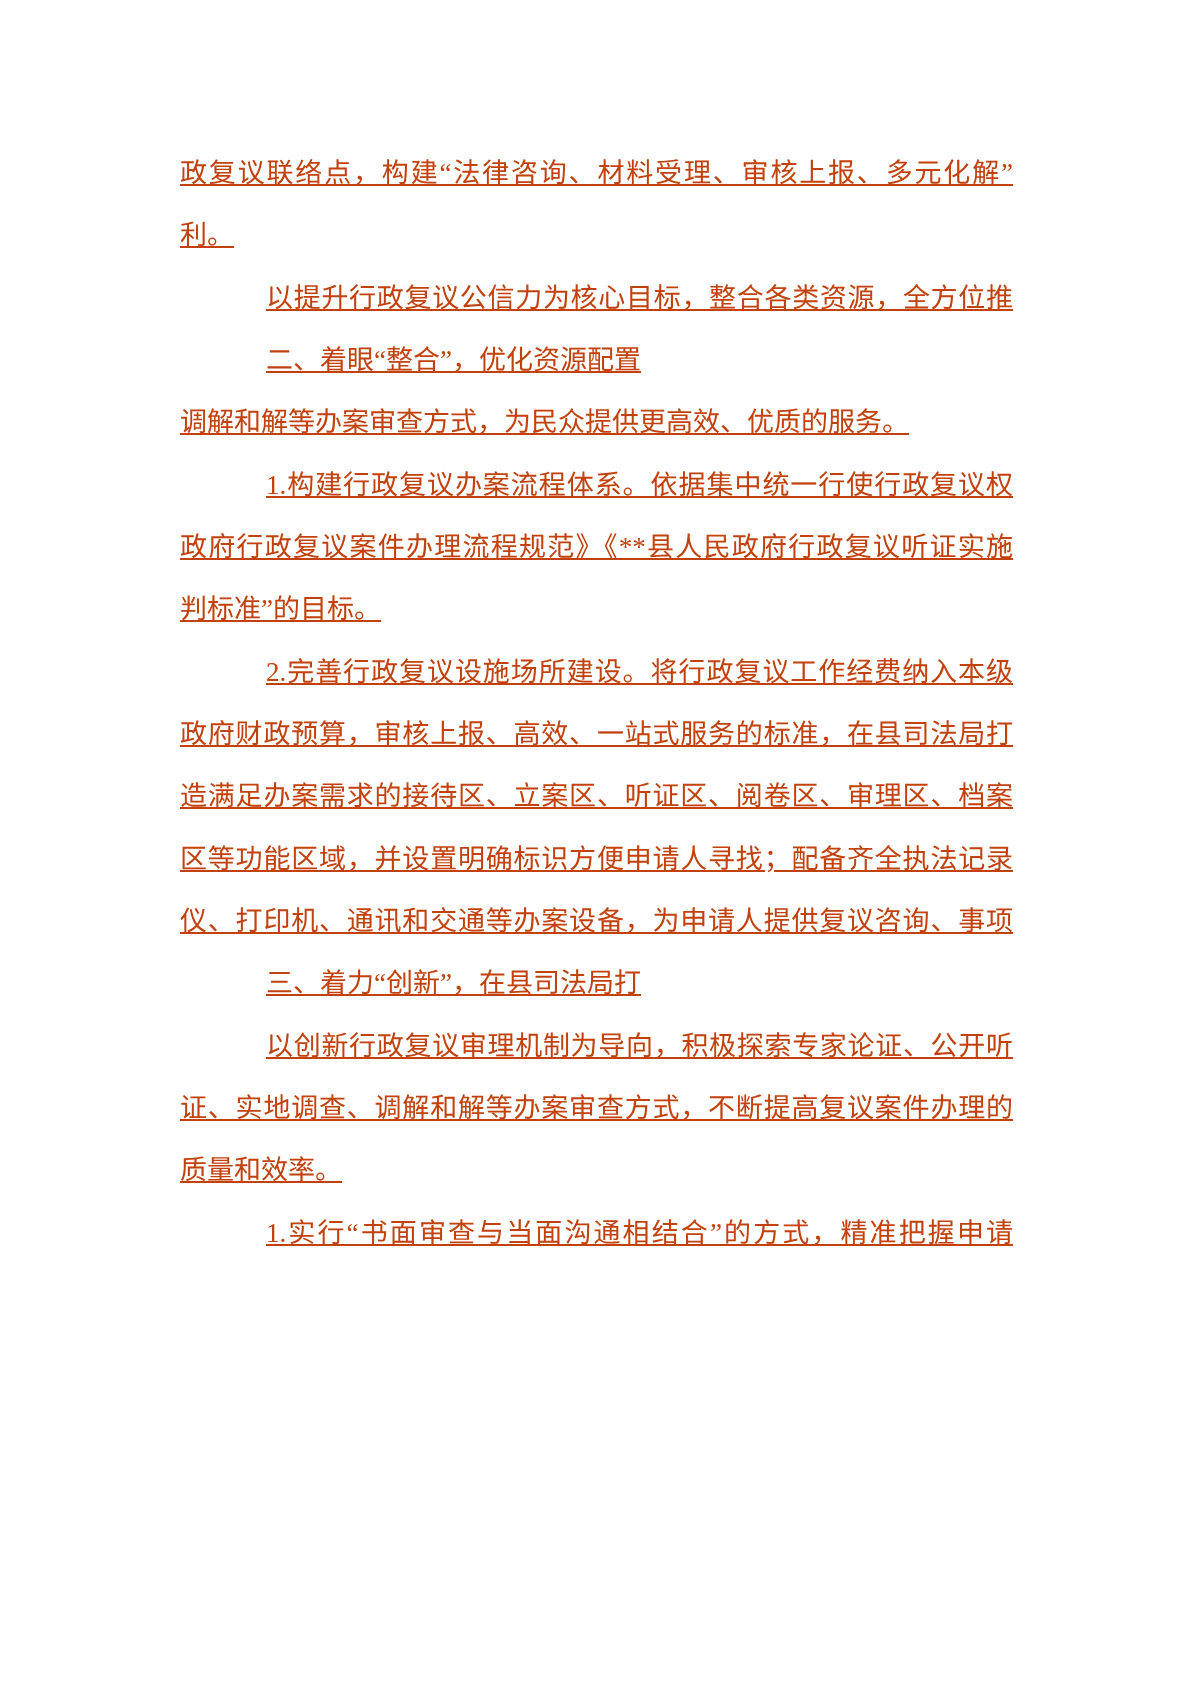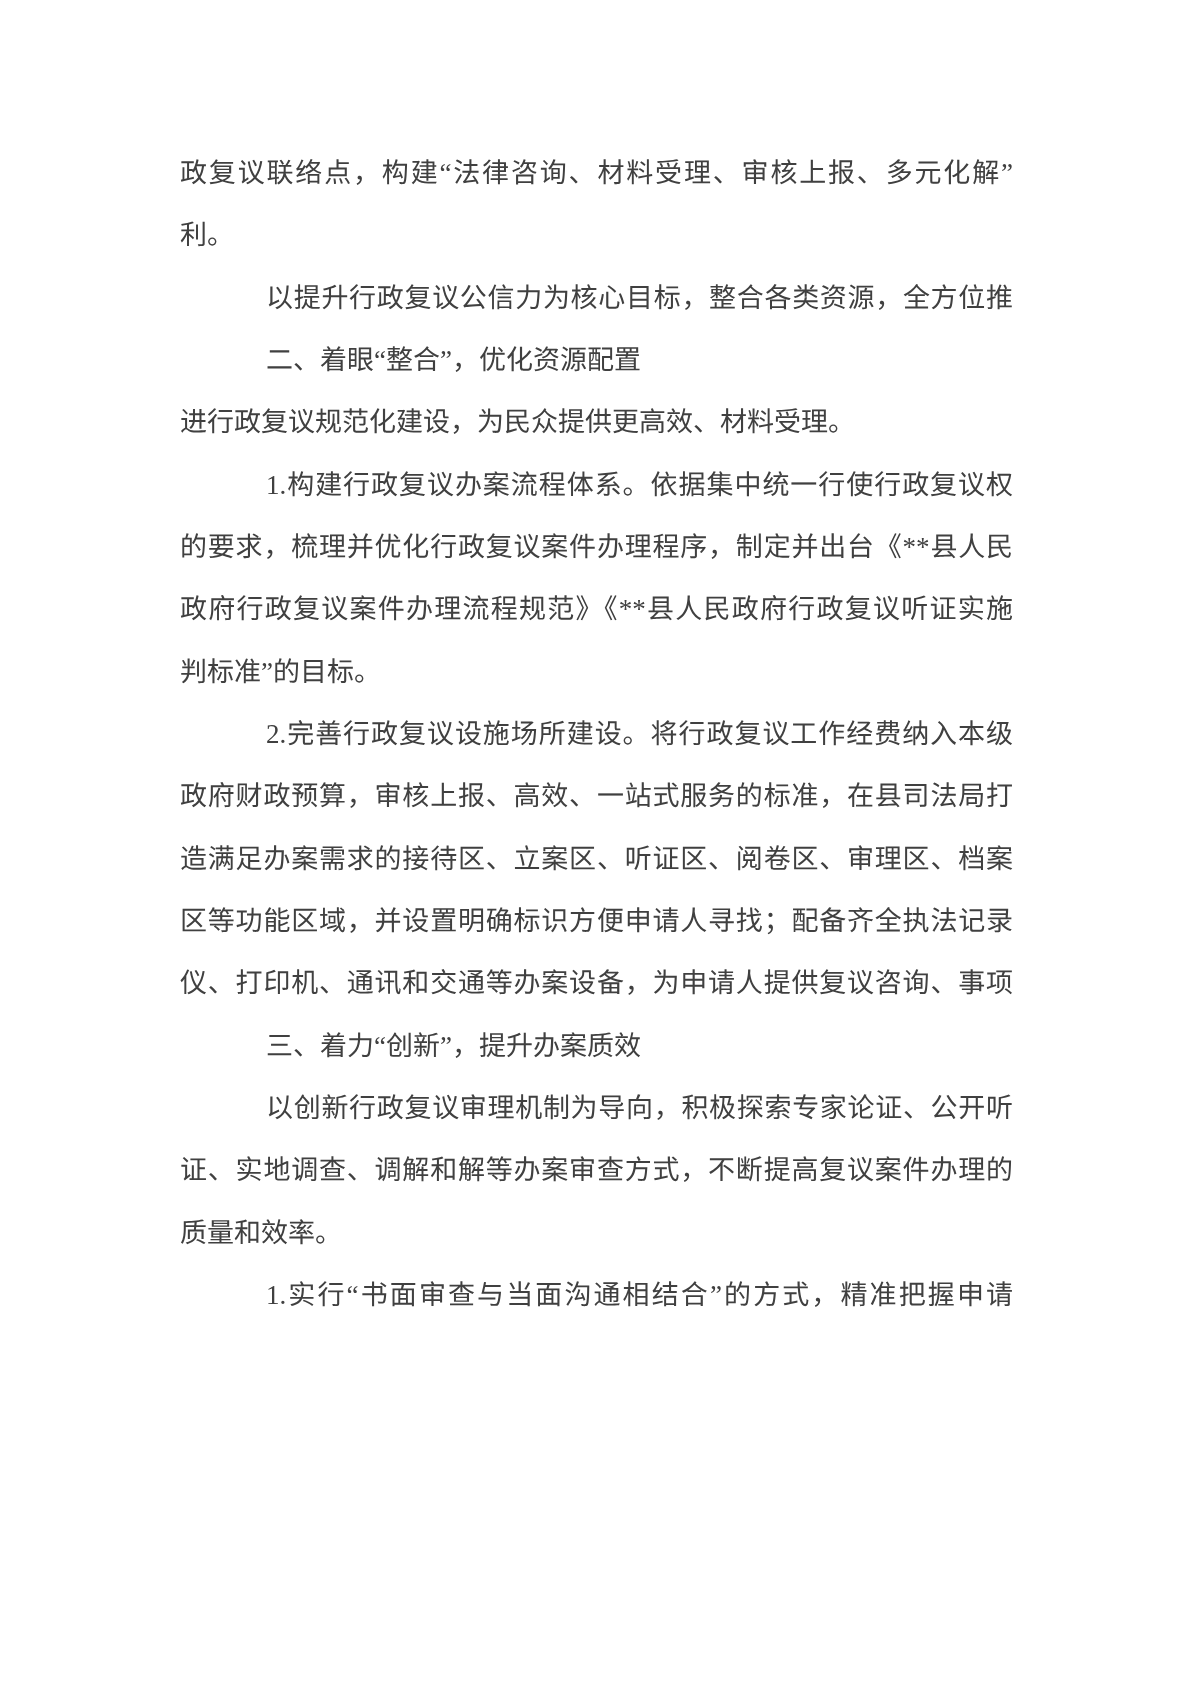--- a/index.html
+++ b/index.html
@@ -24,51 +24,51 @@
     top: 142px;
     width: 833px;
   }
   .line {
     box-sizing: border-box;
     width: 833px;
     height: 62.33px;
     line-height: 62.33px;
     font-family: "Liberation Serif", "DejaVu Serif", serif;
     font-size: 27px;
-    color: #404040;
+    color: #c2410c;
     text-align: left;
     white-space: normal;
     overflow: visible;
+    text-decoration: underline;
   }
   .line.fill {
     text-align: justify;
     text-align-last: justify;
   }
   .line.indent {
     padding-left: 86px;
   }
 </style>
 </head>
 <body>
 
 <div class="page">
   <div class="text-block" id="text-block">
       <div class="line fill">政复议联络点，构建“法律咨询、材料受理、审核上报、多元化解”</div>
       <div class="line">利。</div>
       <div class="line indent fill">以提升行政复议公信力为核心目标，整合各类资源，全方位推</div>
       <div class="line indent">二、着眼“整合”，优化资源配置</div>
-      <div class="line">进行政复议规范化建设，为民众提供更高效、材料受理。</div>
+      <div class="line">调解和解等办案审查方式，为民众提供更高效、优质的服务。</div>
       <div class="line indent fill">1.构建行政复议办案流程体系。依据集中统一行使行政复议权</div>
-      <div class="line fill">的要求，梳理并优化行政复议案件办理程序，制定并出台《**县人民</div>
       <div class="line fill">政府行政复议案件办理流程规范》《**县人民政府行政复议听证实施</div>
       <div class="line">判标准”的目标。</div>
       <div class="line indent fill">2.完善行政复议设施场所建设。将行政复议工作经费纳入本级</div>
       <div class="line fill">政府财政预算，审核上报、高效、一站式服务的标准，在县司法局打</div>
       <div class="line fill">造满足办案需求的接待区、立案区、听证区、阅卷区、审理区、档案</div>
       <div class="line fill">区等功能区域，并设置明确标识方便申请人寻找；配备齐全执法记录</div>
       <div class="line fill">仪、打印机、通讯和交通等办案设备，为申请人提供复议咨询、事项</div>
-      <div class="line indent">三、着力“创新”，提升办案质效</div>
+      <div class="line indent">三、着力“创新”，在县司法局打</div>
       <div class="line indent fill">以创新行政复议审理机制为导向，积极探索专家论证、公开听</div>
       <div class="line fill">证、实地调查、调解和解等办案审查方式，不断提高复议案件办理的</div>
       <div class="line">质量和效率。</div>
       <div class="line indent fill">1.实行“书面审查与当面沟通相结合”的方式，精准把握申请</div>
     </div>
 </div>
 
 </body></html>

